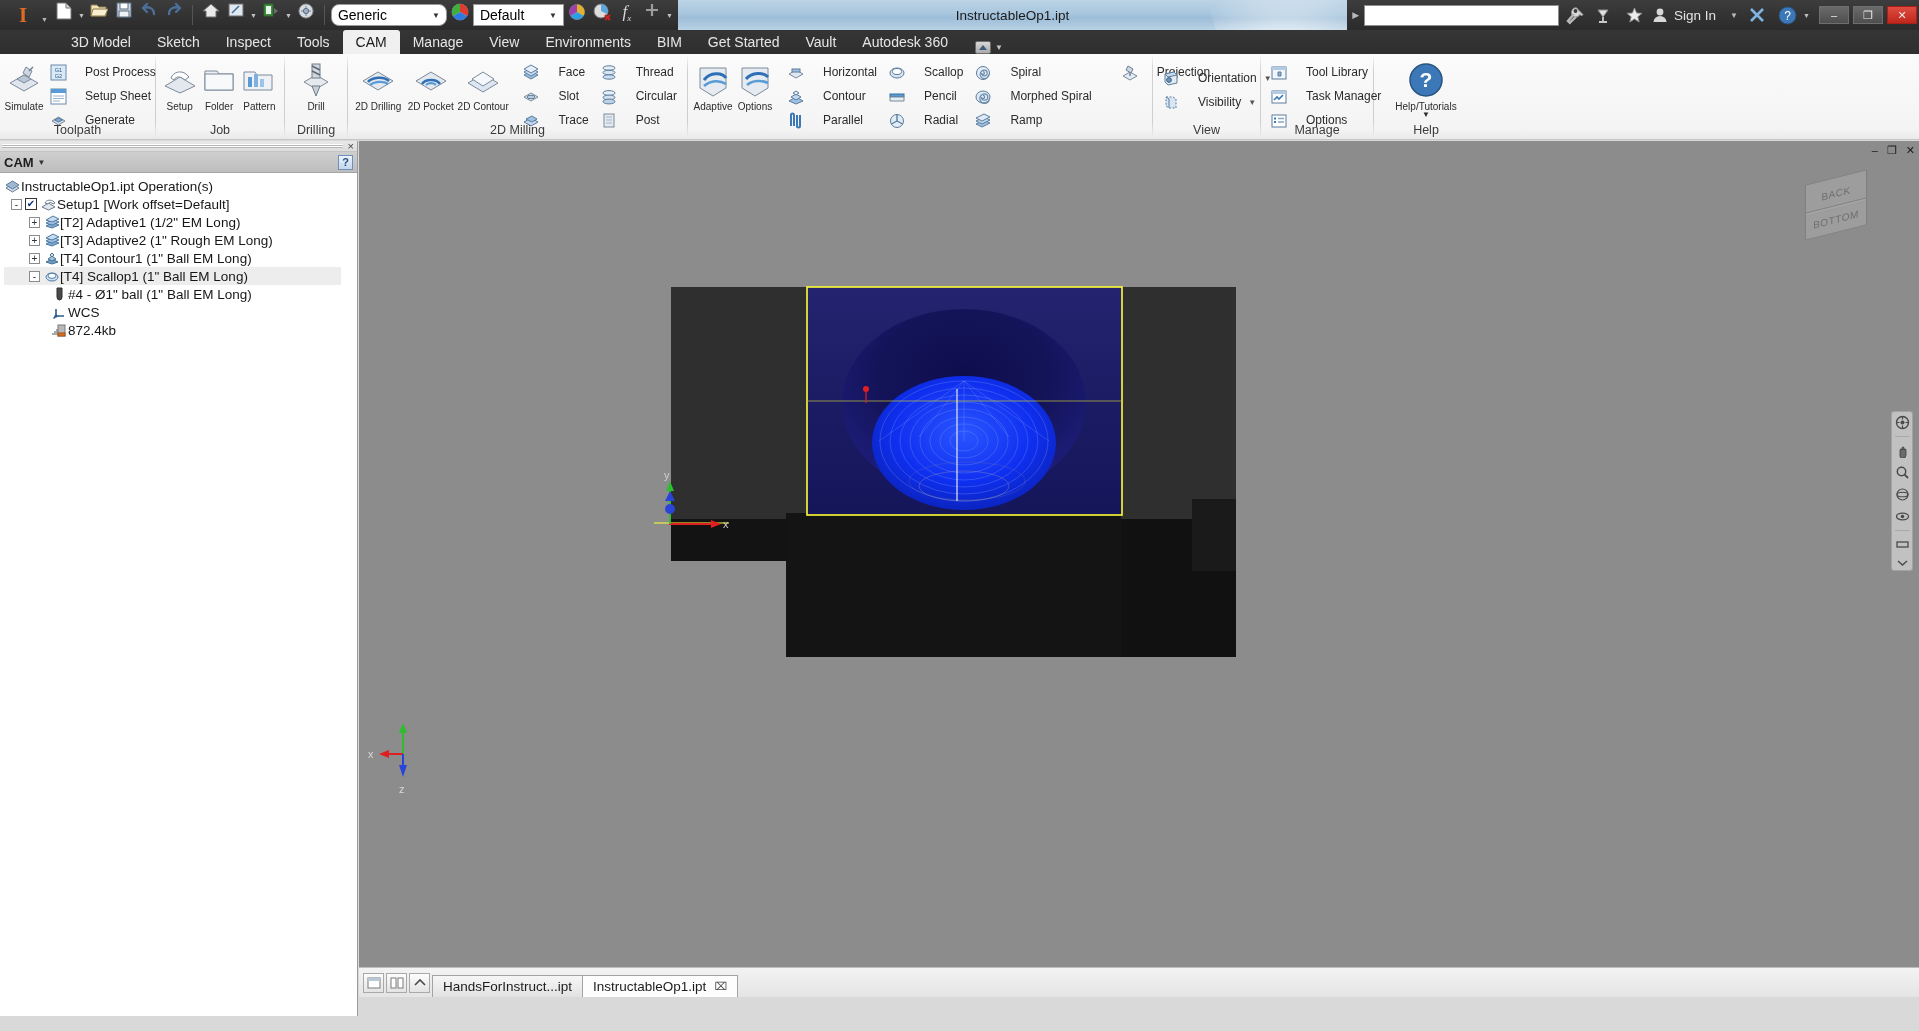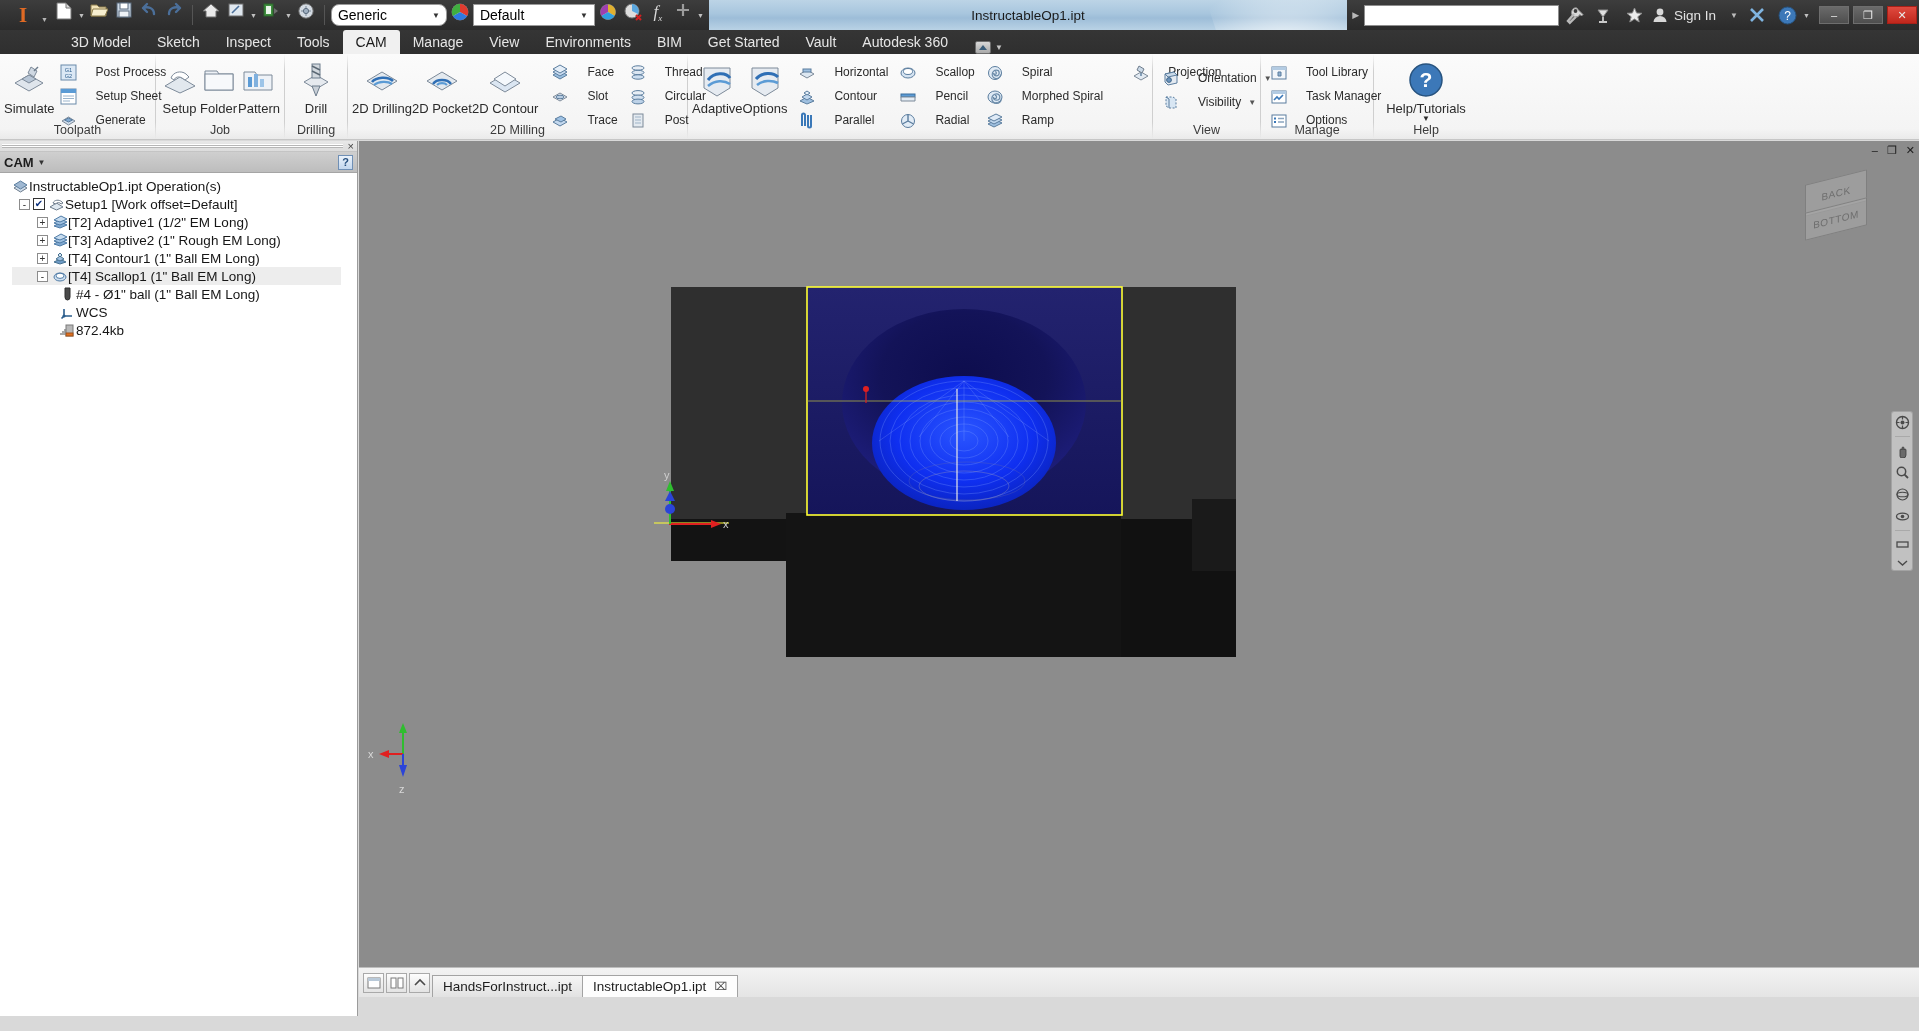--- a/index.html
+++ b/index.html
@@ -40,21 +40,21 @@
   .qat-sep { width: 1px; height: 20px; background: #555; margin: 0 5px; }
   .mini-caret { font-size: 7px; color: #c0c0c0; width: 9px; text-align:center;}
   .combo {
     height: 22px; background: #fff; border: 1px solid #9a9a9a;
     display: flex; align-items: center; padding: 0 2px 0 6px;
     font-size: 14px; color: #000;
   }
   .combo .cv { flex: 1; white-space: nowrap; overflow: hidden; }
   .combo .ca { font-size: 8px; color: #333; padding: 0 4px; }
   .combo-generic { width: 116px; border-radius: 8px; }
-  .combo-default { width: 122px; }
+  .combo-default { width: 91px; }
   .doc-title {
     flex: 1; height: 30px; display: flex; align-items: center; justify-content: center;
     background: linear-gradient(to bottom, #bcd4e6 0%, #a8c6de 45%, #9dbdd8 60%, #b9d2e5 100%);
     font-size: 13.5px; color: #1a1a1a; position: relative; overflow: hidden;
     margin-left: 4px;
   }
   .doc-title::after{
     content:""; position:absolute; right:-40px; top:-40px; width:170px; height:120px;
     background: radial-gradient(ellipse at 30% 70%, rgba(255,255,255,.75), rgba(255,255,255,0) 62%);
     transform: rotate(-18deg);
@@ -116,21 +116,21 @@
   .labelbar {
     position: absolute; left: 0; bottom: 0; width: 100%; height: 19px;
     display: flex; align-items: center; justify-content: center;
     font-size: 12.5px; color: #3b3b3b;
   }
 
   .bigbtn {
     width: 58px; display:flex; flex-direction:column; align-items:center; padding-top: 2px;
   }
   .bigbtn .ic { height: 40px; display:flex; align-items:center; justify-content:center; }
-  .bigbtn .lb { font-size: 13px; color: #2b2b2b; margin-top: 1px; white-space: nowrap;}
+  .bigbtn .lb { font-size: 10px; color: #2b2b2b; margin-top: 1px; white-space: nowrap;}
   .bigbtn.w-wide { width: 74px; }
 
   .smallcol { display:flex; flex-direction:column; padding-top: 2px; }
   .smallbtn { display:flex; align-items:center; height: 24px; padding: 0 6px 0 2px; white-space: nowrap;}
   .smallbtn .ic { width: 24px; display:flex; align-items:center; justify-content:center;}
   .smallbtn .lb { font-size: 12px; color: #2b2b2b; margin-left: 15px;}
   .smallbtn .cd { font-size: 8px; color:#555; margin-left: 7px;}
 
   
   .browser {
@@ -152,21 +152,21 @@
     border-bottom: 1px solid #a5a5a5;
   }
   .browser-head .ttl { font-size: 13px; color:#1c1c1c; font-weight: bold;}
   .browser-head .cd { font-size: 8px; color:#333; margin-left: 4px;}
   .browser-head .help {
     margin-left:auto; width:15px;height:15px;border:1px solid #6f8fb5;
     background: linear-gradient(to bottom,#eaf2fb,#c3d7ee);
     color:#27507f; font-size:11px; display:flex;align-items:center;justify-content:center;
     font-weight:bold;
   }
-  .tree { padding: 4px 16px 0 4px; font-size: 13.5px; color: #161616; margin-left: 8px; }
+  .tree { padding: 4px 16px 0 4px; font-size: 13.5px; color: #161616; }
   .tnode { display: flex; align-items: center; height: 18px; white-space: nowrap; position: relative;}
   .tnode.sel { background: #ededed; }
   .expander {
     width: 11px; height: 11px; border: 1px solid #8c8c8c; background:#fff;
     display:flex;align-items:center;justify-content:center;
     font-size: 10px; line-height: 9px; color:#333; margin-right: 3px; flex: none;
   }
   .chk {
     width: 12px; height: 12px; border: 1px solid #333; background: #fff; margin-right: 3px;
     display:flex;align-items:center;justify-content:center; flex:none;

